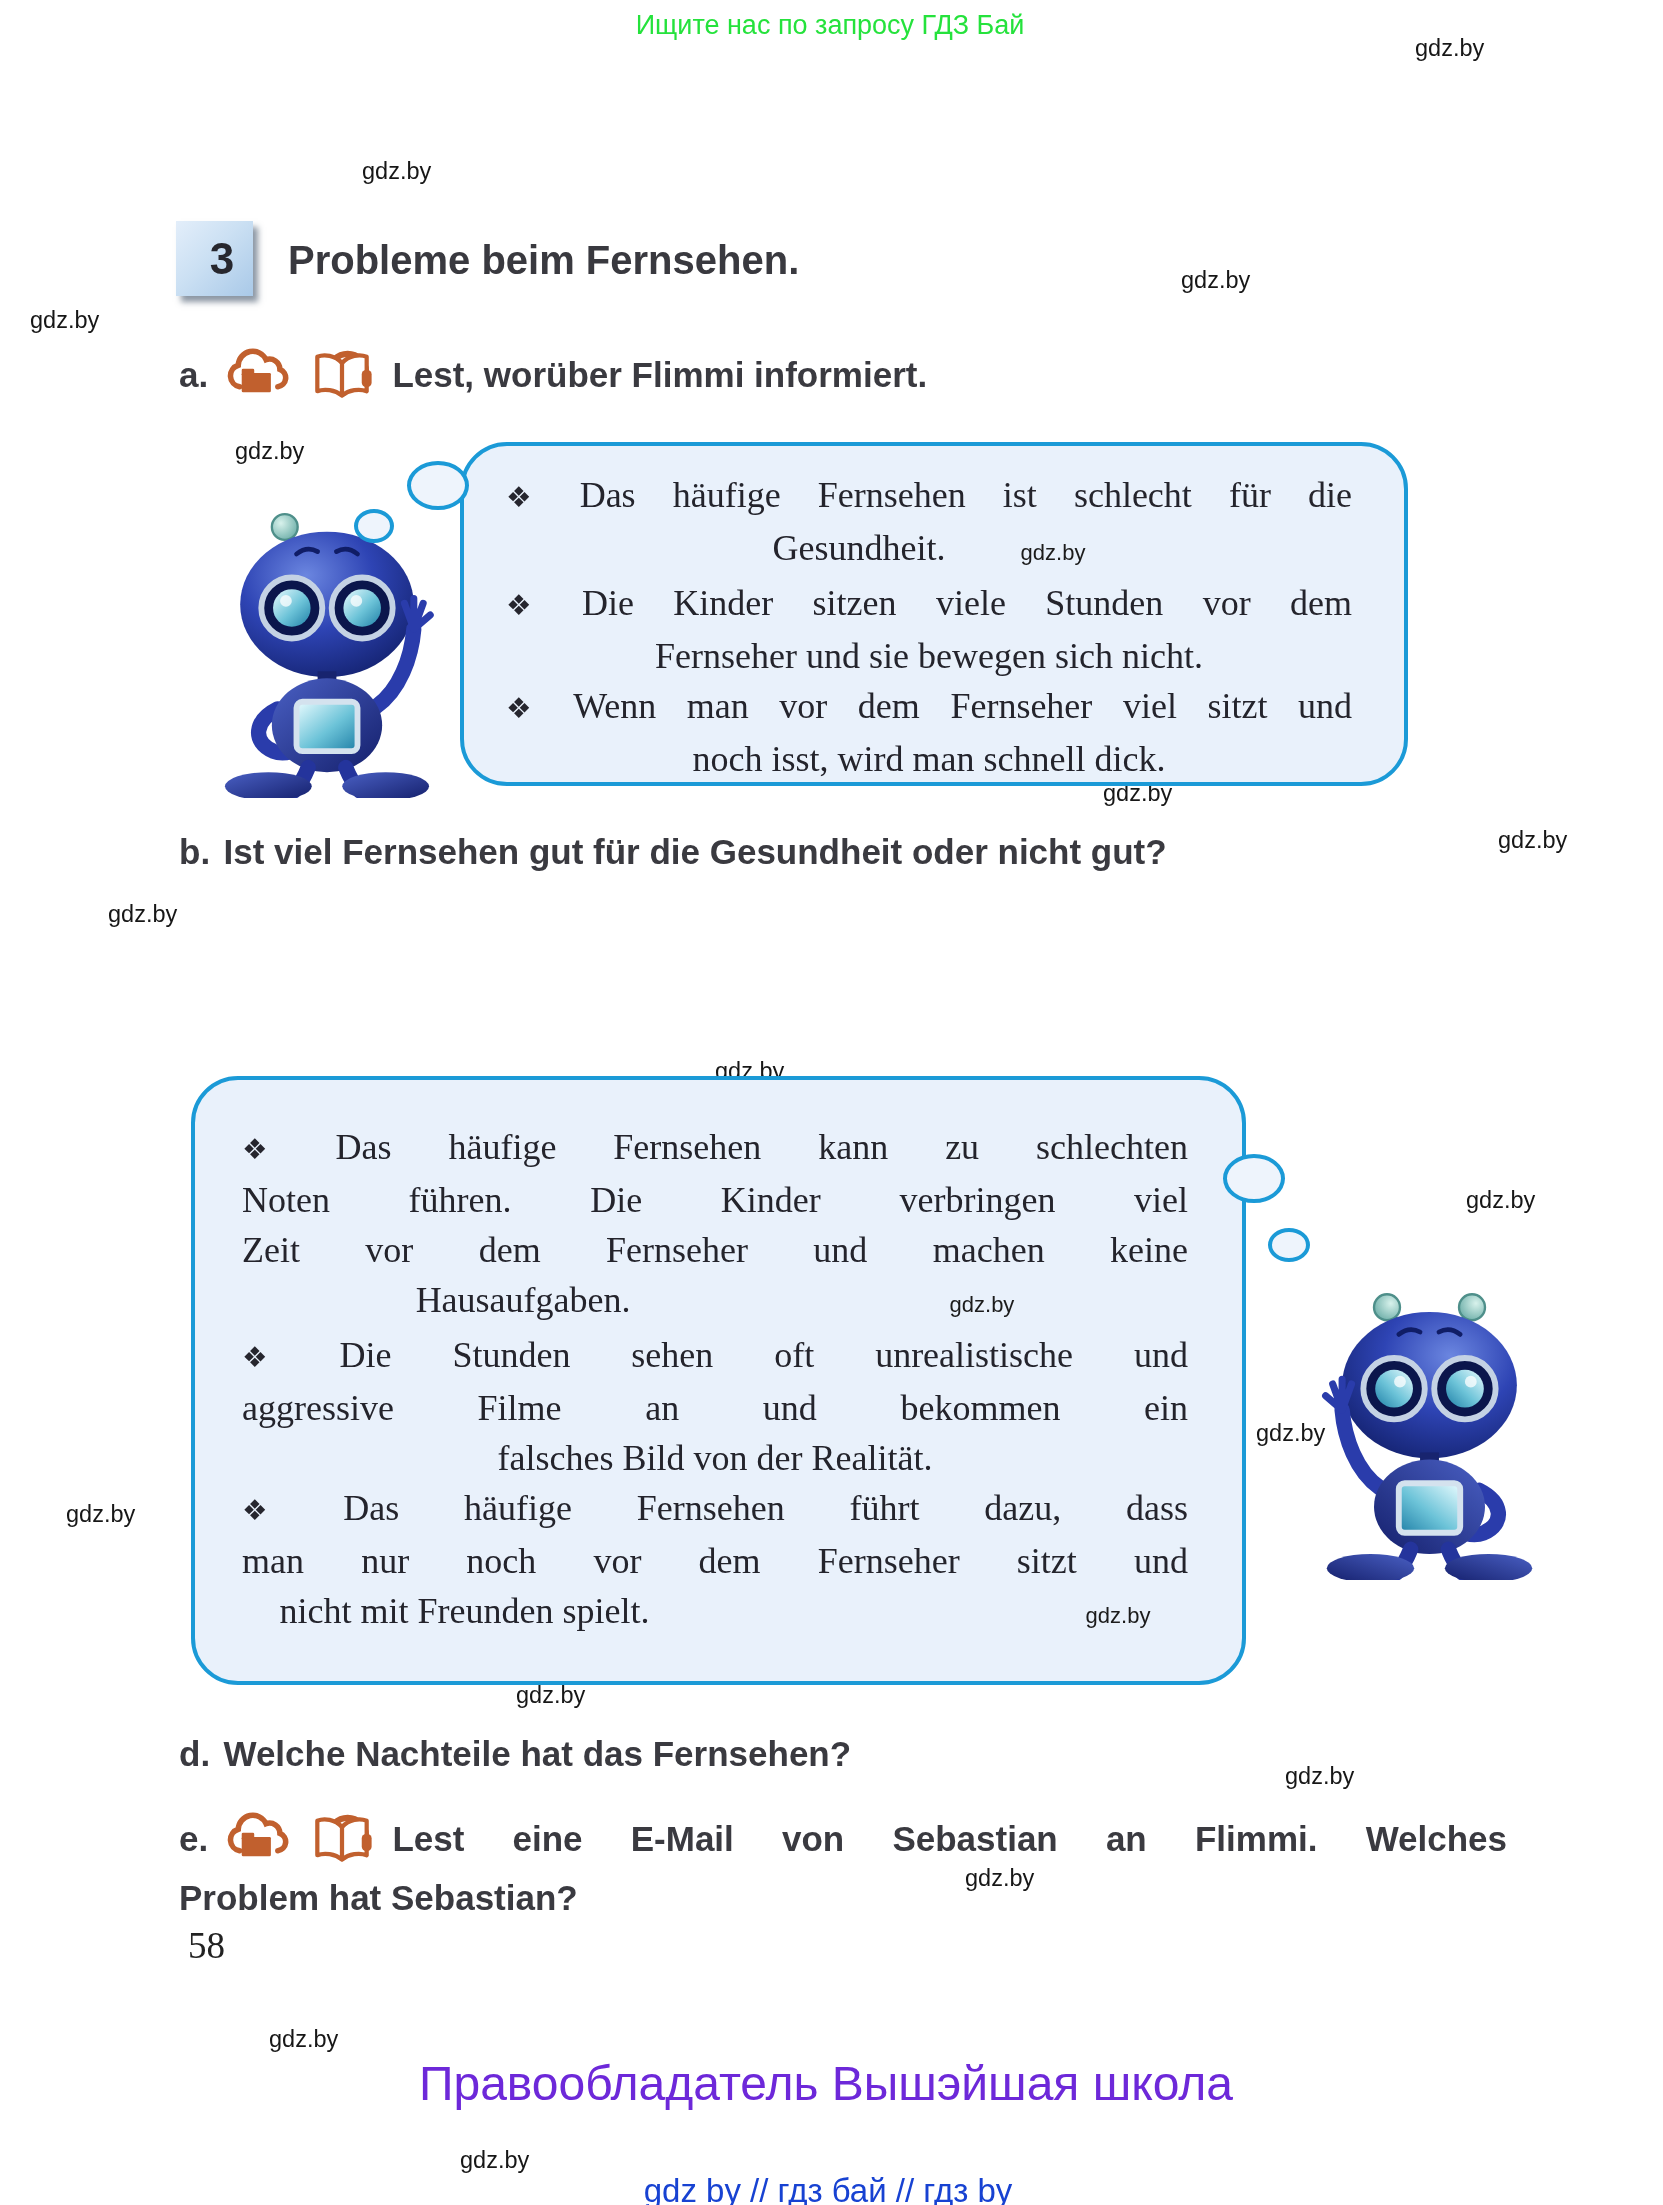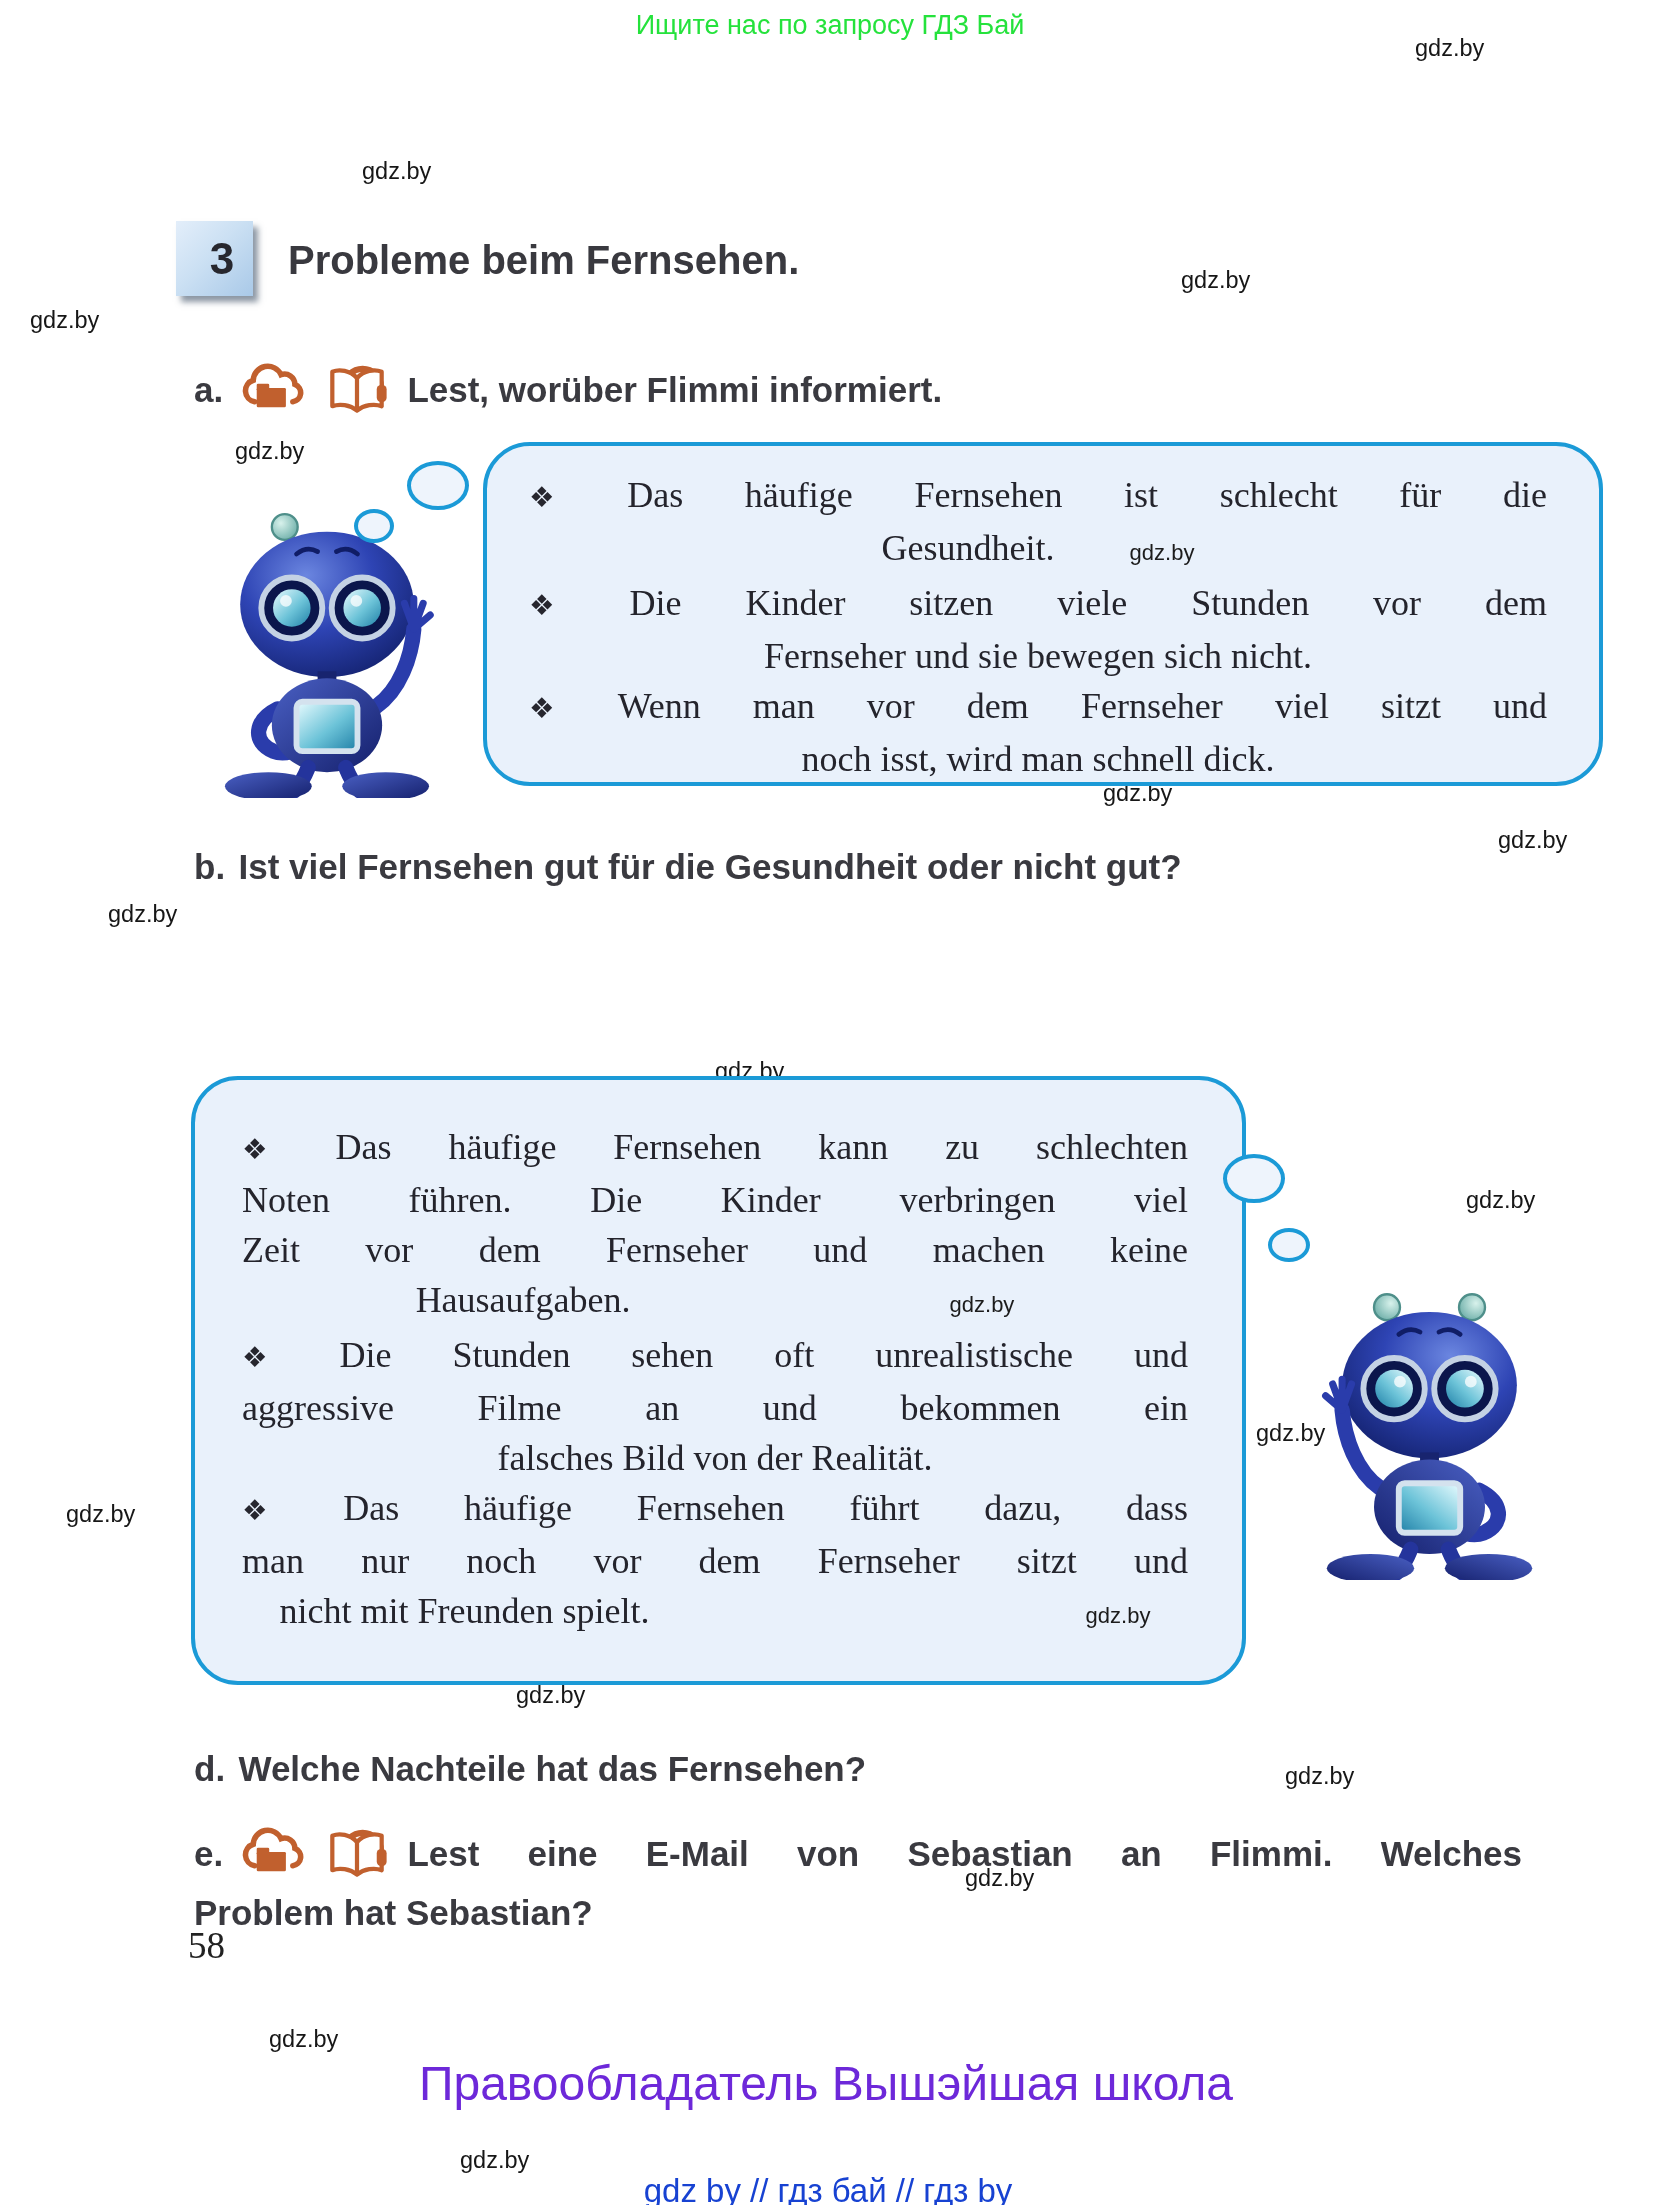--- a/index.html
+++ b/index.html
@@ -15,38 +15,38 @@
 
   
   .badge{position:absolute;left:176px;top:221px;width:77px;height:75px;
     background:linear-gradient(135deg,#e3eefa 0%,#cbe0f3 45%,#a9c9e8 100%);
     box-shadow:5px 5.9px 5.9px rgba(45,65,90,.55);
     display:flex;align-items:center;justify-content:center;}
   .badge span{font-size:44px;font-weight:700;color:#27272e;margin-left:15px;}
   .page-title{position:absolute;left:288px;top:238px;margin:0;font-size:40px;font-weight:700;color:#39393f;}
 
   
-  .sec{position:absolute;left:178px;width:1328px;color:#3a3a40;font-weight:700;font-size:35px;line-height:47px;margin:16px;}
+  .sec{position:absolute;left:178px;width:1328px;color:#3a3a40;font-weight:700;font-size:35px;line-height:47px;margin:1px;}
   .sec-label{margin-right:13.4px;}
   .icon{display:inline-block;vertical-align:middle;margin-right:13.4px;margin-top:-11.7px;}
   .icon svg{display:block;}
   .just{text-align:justify;text-align-last:justify;}
 
   #row-a{top:350px;white-space:nowrap;}
   #row-b{top:827px;}
   #row-c{top:911px;}
   #row-c .l1{line-height:67px;}
   #row-d{top:1729px;}
   #row-e{top:1803px;}
   #row-e .l1{line-height:70px;}
 
   
   .bubble{position:absolute;background:#e9f1fb;border:4.2px solid #1b9ad7;border-radius:47px;box-sizing:border-box;
     font-family:"Liberation Serif","DejaVu Serif",serif;color:#24242c;font-size:36px;}
-  #bubble-1{left:483px;top:442px;width:1120px;height:344px;padding:23.5px 52px 0 42px;}
+  #bubble-1{left:460px;top:442px;width:948px;height:344px;padding:23.5px 52px 0 42px;}
   #bubble-2{left:179px;top:1076px;width:1055px;height:609px;padding:42px 54px 0 47px;margin-left:12px;}
   .bline{line-height:50px;text-align:center;}
   .mark{font-family:"DejaVu Sans",sans-serif;font-size:28.5px;margin-right:20px;color:#26262e;}
   .wm-inline{font-size:22px;margin-left:75px;color:#1c1c1c;font-family:"Liberation Sans",sans-serif;}
   .wm-mid{margin-left:319px;}
   .wm-right{margin-left:436px;}
 
   
   .thought{position:absolute;background:#eef4fc;border:4.2px solid #1b9ad7;border-radius:50%;box-sizing:border-box;z-index:5;}
   #th1-big{left:407px;top:461px;width:62px;height:49px;}

